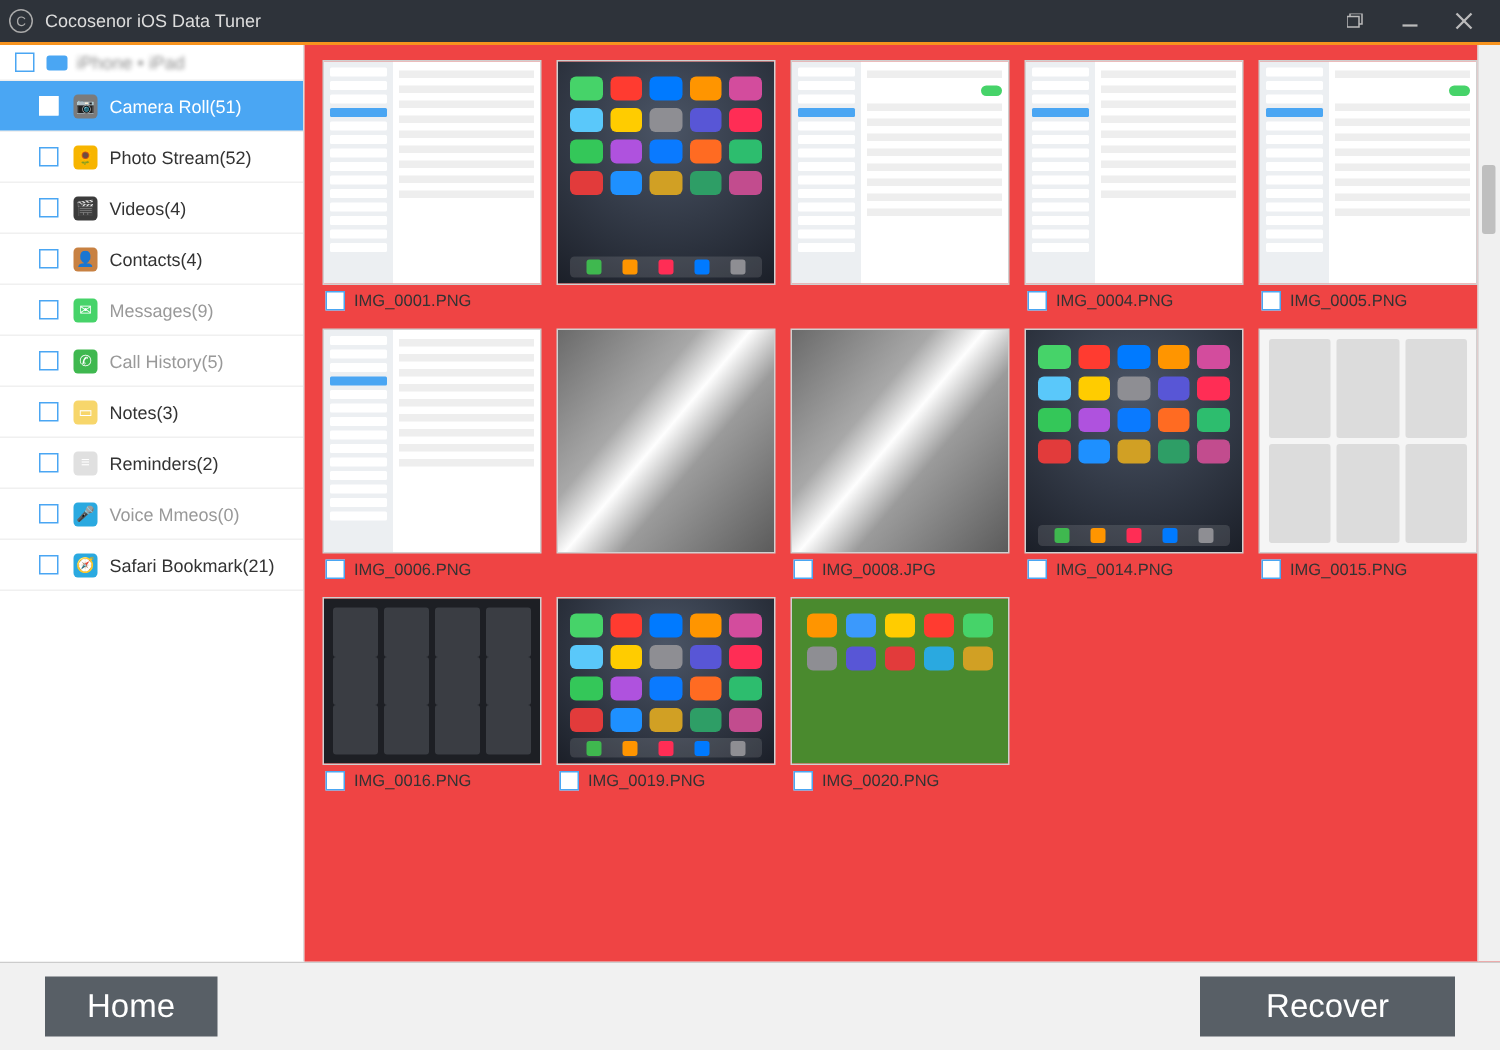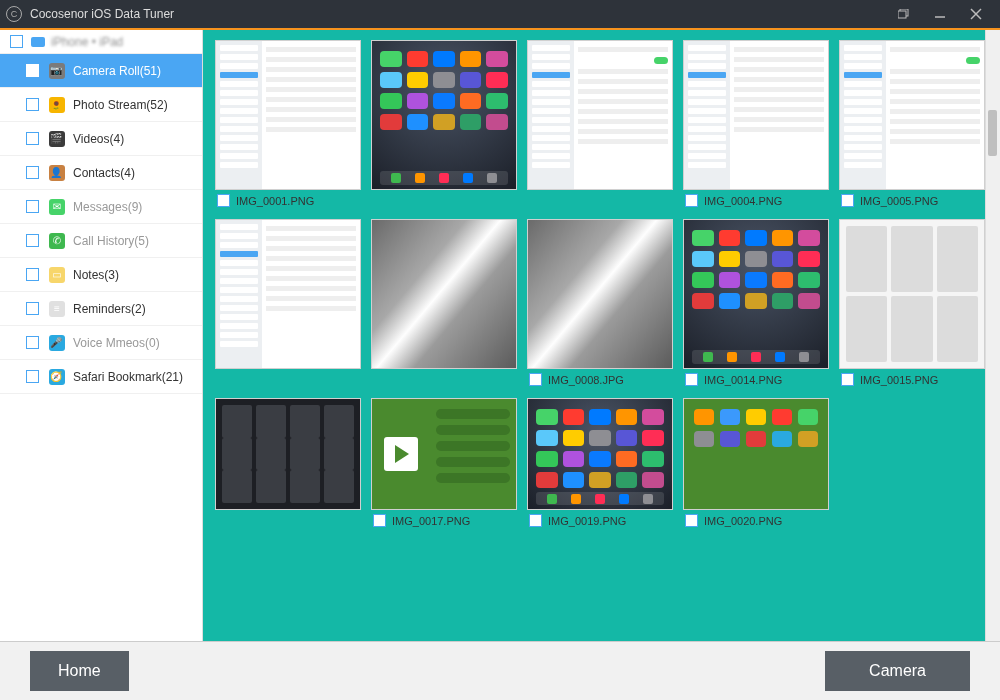--- a/index.html
+++ b/index.html
@@ -44,21 +44,21 @@
     width:16px; height:16px; border-radius:3px; margin-right:8px; display:flex;
     align-items:center; justify-content:center; font-size:10px; color:#fff;
   }
   .cat.active { background:#4aa6f3; color:#fff; }
   .cat.disabled { color:#999; }
   .chk {
     width:13px; height:13px; border:1.5px solid #4aa6f3; background:#fff; display:inline-block;
     flex-shrink:0;
   }
   .content {
-    flex:1; position:relative; overflow:hidden; background:#14b8a6;
+    flex:1; position:relative; overflow:hidden; background:#ef4444;
   }
   .grid {
     padding: 10px 8px 0 12px; display:grid; grid-template-columns: repeat(5, 146px);
     column-gap: 10px; row-gap: 4px;
   }
   .item { width:146px; }
   .thumb {
     width:146px; height:150px; background:#e8e8e8; border:1px solid #d0d0d0;
     position:relative; overflow:hidden; display:flex;
   }
@@ -71,21 +71,21 @@
     position:absolute; right:0; top:0; width:15px; height:100%; background:#f0f0f0;
     border-left:1px solid #ddd;
   }
   .vscroll .sthumb {
     position:absolute; left:2px; top:80px; width:9px; height:46px; background:#bfbfbf; border-radius:2px;
   }
   .footer {
     height:58px; background:#f1f1f1; display:flex; align-items:center; padding:0 30px;
   }
   .btn {
-    height:40px; padding:0 28px; background:#585f66; color:#fff; font-size:16px;
+    height:40px; padding:0 28px; background:#585f66; color:#fff; font-size:22px;
     display:flex; align-items:center; justify-content:center; cursor:pointer;text-align:center;
   }
   .footer .spacer { flex:1; }
 
   
   .th-settings { background:#f4f4f4; display:flex; }
   .th-settings .sb { width:32%; background:#eceff2; display:flex; flex-direction:column; padding:4px; gap:3px;}
   .th-settings .sb .r { height:6px; background:#fff; border-radius:1px; }
   .th-settings .sb .r.sel { background:#4aa6f3; }
   .th-settings .mn { flex:1; background:#fff; padding:6px 4px; display:flex; flex-direction:column; gap:5px;}
@@ -418,20 +418,24 @@
                 <div class="ln"></div>
                 <div class="ln"></div>
                 <div class="ln"></div>
                 <div class="ln"></div>
                 <div class="ln"></div>
                 <div class="ln"></div>
                 <div class="ln"></div>
               </div>
             </div>
           </div>
+          <div class="caption">
+            <span class="chk"></span>
+            <span>IMG_0006.PNG</span>
+          </div>
         </div>
         <div class="item">
           <div class="thumb">
             <div class="th-metal" style="width: 100%; height: 100%; flex: 1 1 0%;"></div>
           </div>
         </div>
         <div class="item">
           <div class="thumb">
             <div class="th-metal" style="width: 100%; height: 100%; flex: 1 1 0%;"></div>
           </div>
@@ -511,39 +515,23 @@
                 <div class="t"></div>
               </div>
               <div class="row">
                 <div class="t"></div>
                 <div class="t"></div>
                 <div class="t"></div>
                 <div class="t"></div>
               </div>
             </div>
           </div>
-        </div>
-        <div class="item short">
-          <div class="thumb">
-            <div class="th-green" style="flex: 1 1 0%;">
-              <div class="lft">
-                <div class="play"></div>
-              </div>
-              <div class="rgt">
-                <div class="pill"></div>
-                <div class="pill"></div>
-                <div class="pill"></div>
-                <div class="pill"></div>
-                <div class="pill"></div>
-              </div>
-            </div>
-          </div>
-          <div class="caption">
-            <span class="chk"></span>
-            <span>IMG_0017.PNG</span>
+          <div class="caption">
+            <span class="chk"></span>
+            <span>IMG_0016.PNG</span>
           </div>
         </div>
         <div class="item short">
           <div class="thumb">
             <div class="th-home" style="flex: 1 1 0%;">
               <div class="appgrid">
                 <div class="app" style="background: rgb(70, 211, 105);"></div>
                 <div class="app" style="background: rgb(255, 59, 48);"></div>
                 <div class="app" style="background: rgb(0, 122, 255);"></div>
                 <div class="app" style="background: rgb(255, 149, 0);"></div>
@@ -603,14 +591,14 @@
       </div>
     <div class="vscroll">
       <div class="sthumb"></div>
     </div>
   </div>
 </div>
 
 <div class="footer">
   <div class="btn">Home</div>
   <div class="spacer"></div>
-  <div class="btn" style="padding:0 44px">Camera</div>
+  <div class="btn" style="padding:0 44px">Recover</div>
 </div>
 
 </body></html>

